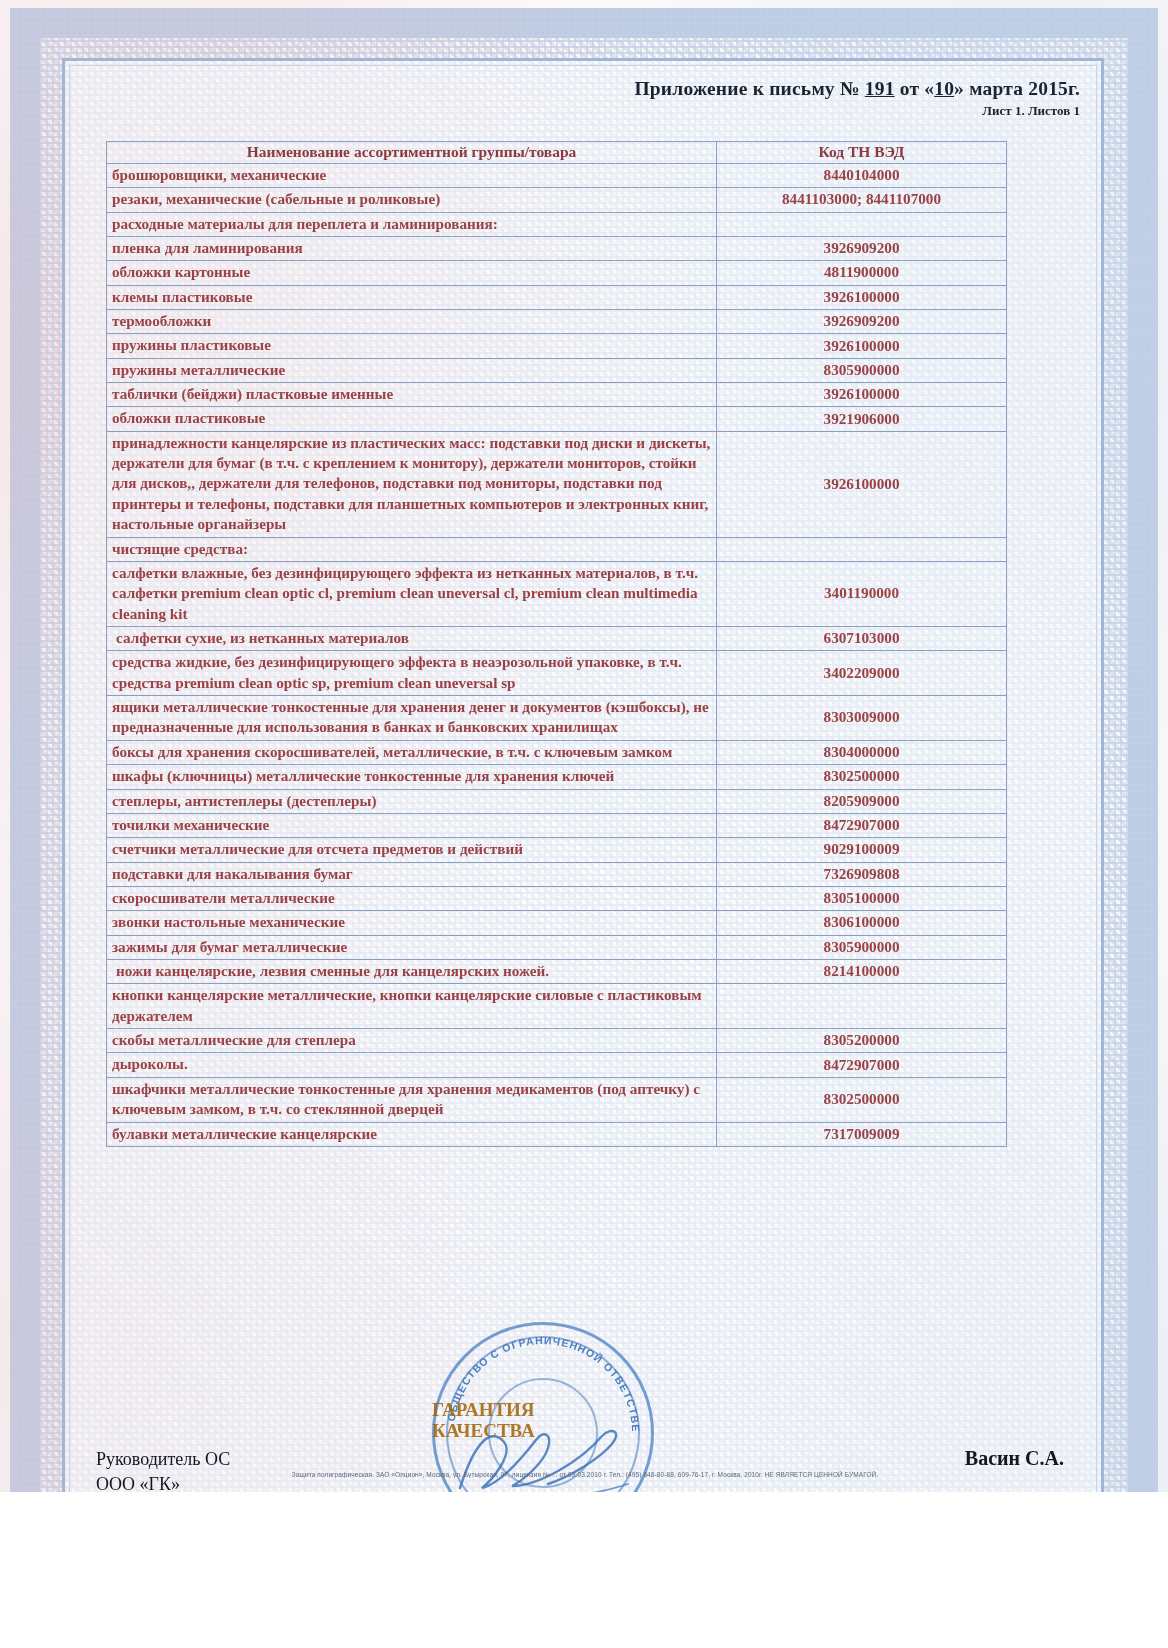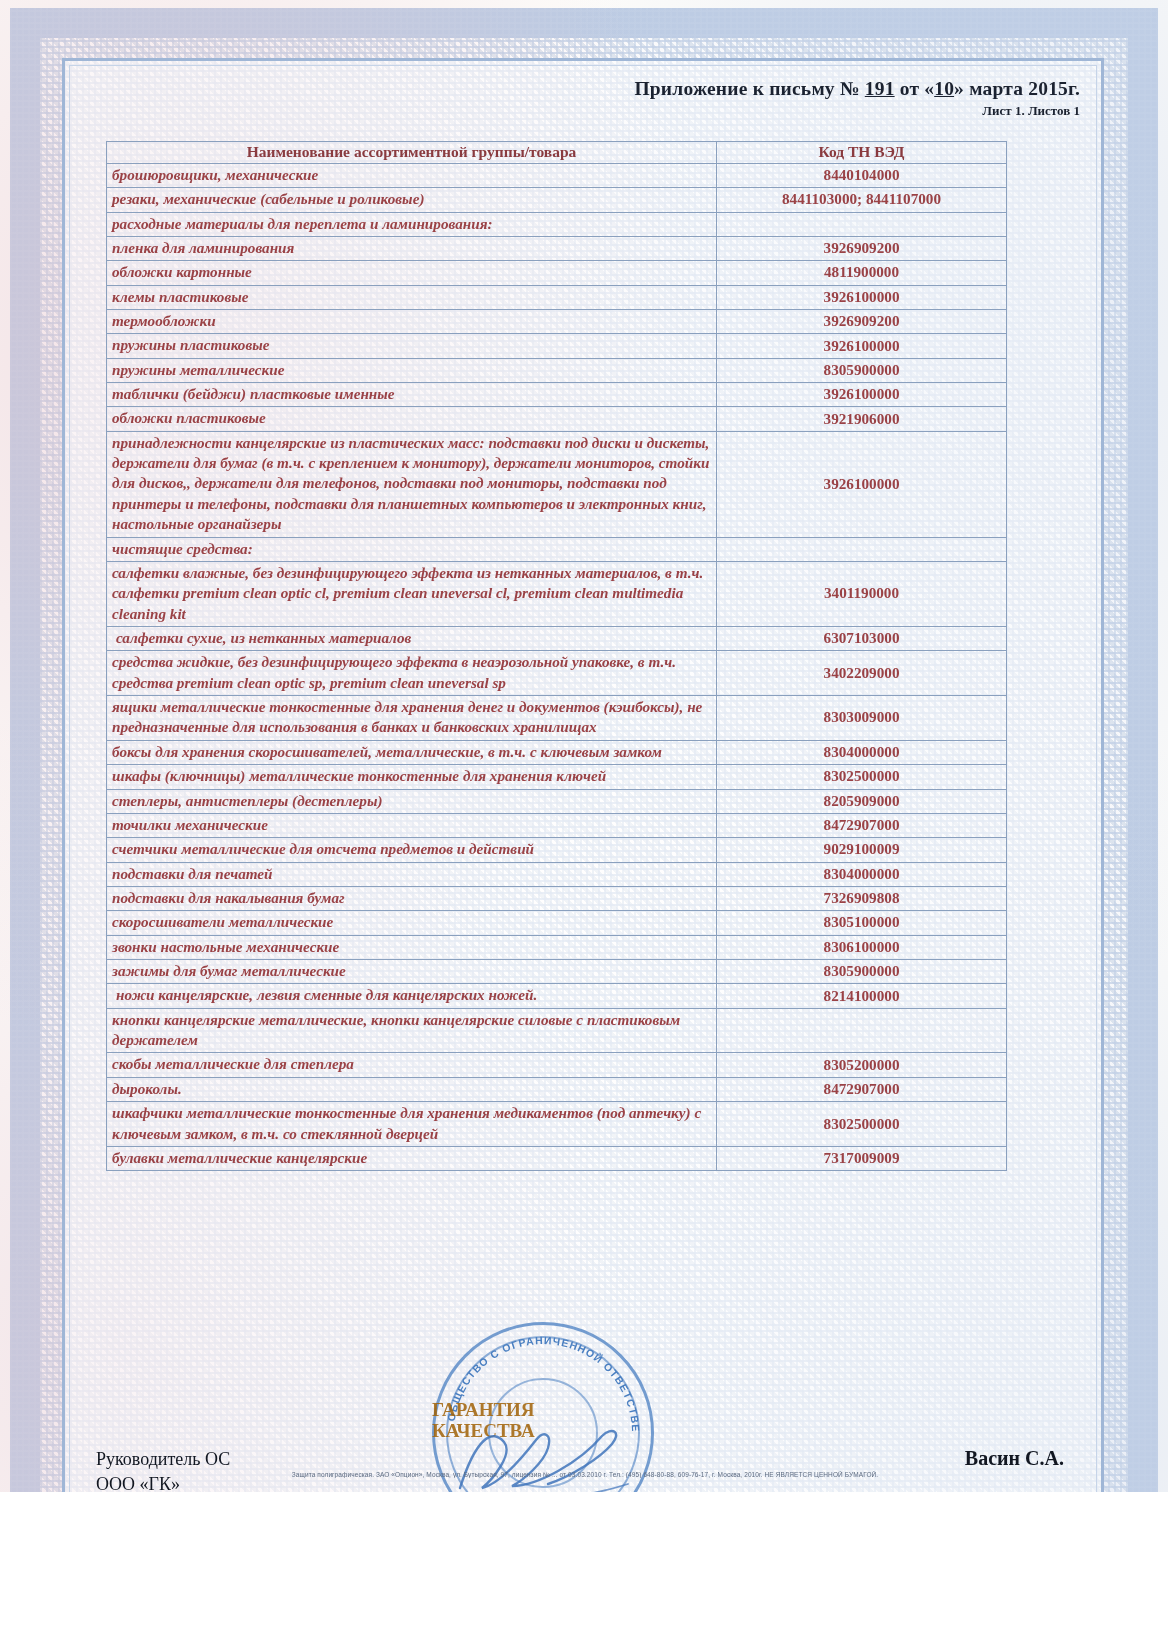--- a/index.html
+++ b/index.html
@@ -114,21 +114,20 @@
     color: #8a3b3f;
     padding: 4px 4px 5px 4px;
     line-height: 1.15;
   }
   td.name {
     font-size: 15.2px;
     font-weight: bold;
     color: #9a4246;
     line-height: 1.34;
     text-align: left;
-    font-style: italic;
   }
   td.code {
     font-size: 15.2px;
     font-weight: bold;
     color: #9a4246;
     text-align: center;
     white-space: nowrap;
   }
   td.name.indent { padding-left: 9px; }
 
@@ -339,24 +338,20 @@
             <td class="name">степлеры,  антистеплеры (дестеплеры)</td>
             <td class="code">8205909000</td>
           </tr>
           <tr>
             <td class="name">точилки механические</td>
             <td class="code">8472907000</td>
           </tr>
           <tr>
             <td class="name">счетчики металлические для отсчета предметов и действий</td>
             <td class="code">9029100009</td>
-          </tr>
-          <tr>
-            <td class="name">подставки для печатей</td>
-            <td class="code">8304000000</td>
           </tr>
           <tr>
             <td class="name">подставки для накалывания бумаг</td>
             <td class="code">7326909808</td>
           </tr>
           <tr>
             <td class="name">скоросшиватели металлические</td>
             <td class="code">8305100000</td>
           </tr>
           <tr>

